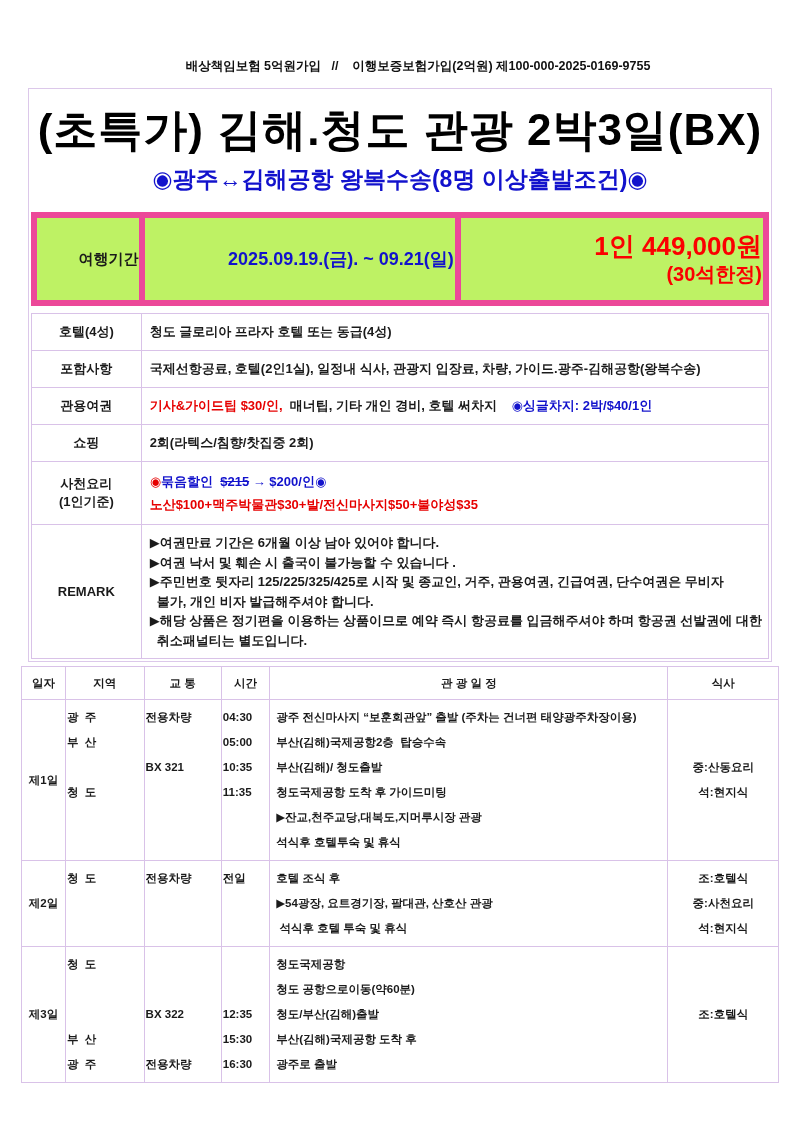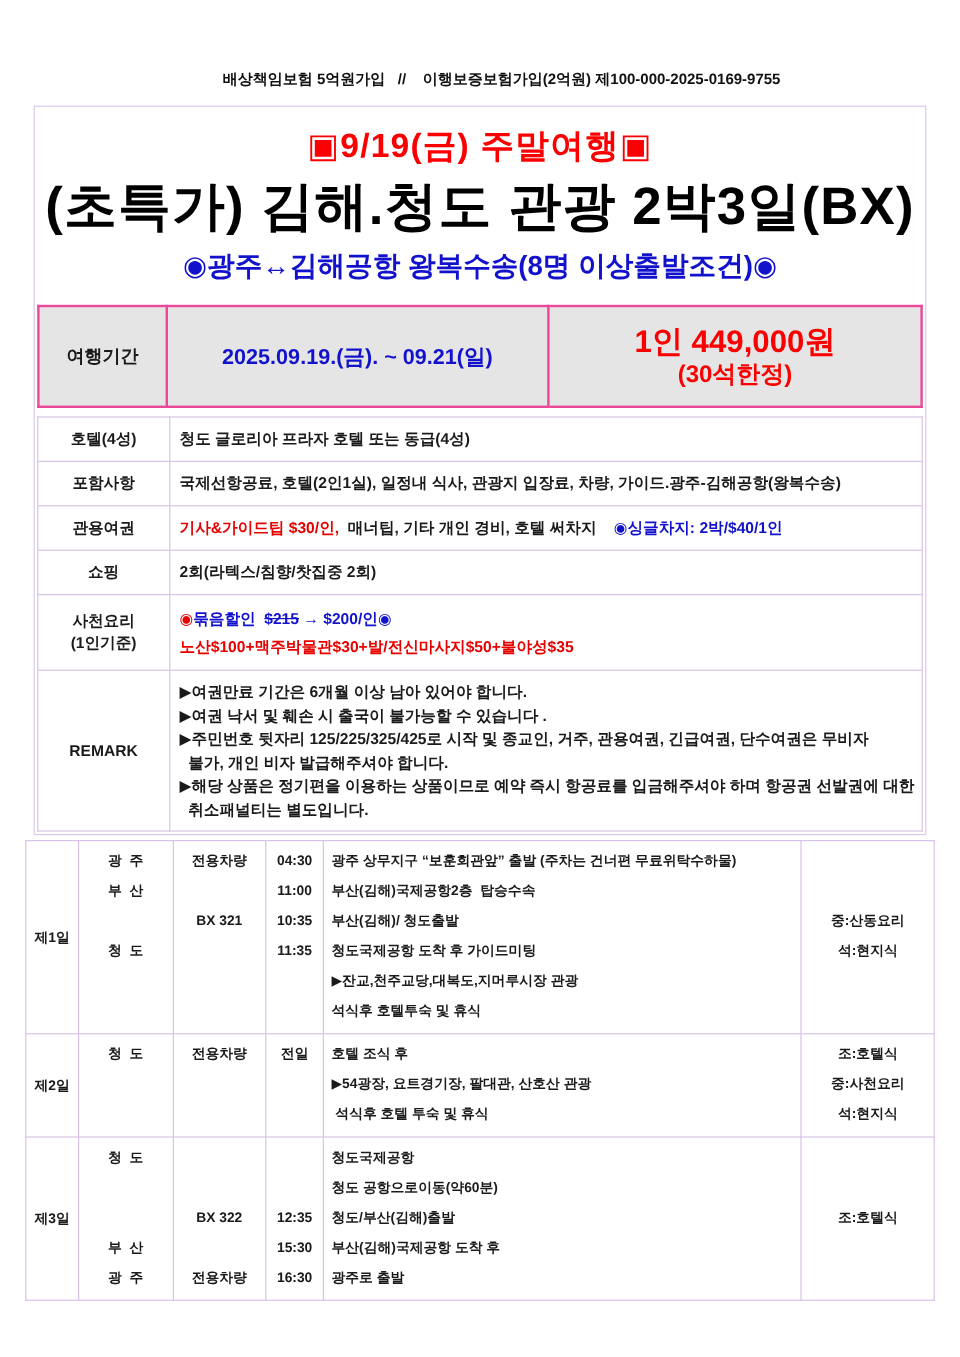--- a/index.html
+++ b/index.html
@@ -12,53 +12,52 @@
     margin-top:58px;text-align:center;font-size:12.5px;white-space:pre;color:#111;padding-left:36px;
   }
   .outer-box{
     margin:13px 28px 0 28px;border:1px solid #dcc8ea;padding:10px 2px 2px 2px;
   }
   .title-red{text-align:center;font-size:28px;color:#fb0000;margin-top:4px;letter-spacing:1px;}
   .title-main{text-align:center;font-size:44px;color:#000;margin-top:2px;letter-spacing:1px;}
   .title-blue{text-align:center;font-size:23px;color:#1212cc;margin-top:4px;}
   table{border-collapse:collapse;table-layout:fixed;}
   .price-table{width:100%;margin-top:17px;border:1.5px solid #9191c6;}
-  .price-table td{border:2px solid #ec4899;background:#e5e5e5;text-align:center;vertical-align:middle;height:80px;}
+  .price-table td{border:6px solid #ec4899;background:#bef264;text-align:right;vertical-align:middle;height:80px;}
   .pt-label{width:14.2%;font-size:15px;}
   .pt-dates{width:43.4%;font-size:18px;color:#1212cc;}
   .pt-price{width:42.4%;}
   .price-main{font-size:26px;color:#fb0000;line-height:30px;}
   .price-sub{font-size:20px;color:#fb0000;line-height:26px;}
   .info-table{width:100%;margin-top:7px;}
   .info-table td{border:1px solid #d9c2e8;font-size:13px;vertical-align:middle;}
   .i-label{width:14.2%;text-align:center;padding:9px 2px;}
   .i-content{padding:8px 8px;white-space:pre;}
   .i-content .ln{height:23px;line-height:23px;white-space:pre;}
   .i-label .ln{height:18px;line-height:18px;white-space:pre;}
   .remark .ln{height:19.5px;line-height:19.5px;white-space:pre;}
   .itin-table{width:758px;margin:4px auto 0 auto;}
   .itin-table td,.itin-table th{border:1px solid #d9c2e8;font-size:11.5px;vertical-align:middle;}
   .itin-table th{height:30px;font-weight:bold;text-align:center;}
   .c-day{text-align:center;}
-  .c-region .ln,.c-trans .ln,.c-time .ln{height:25px;line-height:25px;text-align:center;white-space:pre;}
+  .c-region .ln,.c-trans .ln,.c-time .ln{height:25px;line-height:25px;text-align:left;white-space:pre;}
   .c-sched{padding-left:6px;}
   .c-sched .ln{height:25px;line-height:25px;text-align:left;white-space:pre;}
   .c-meal .ln{height:25px;line-height:25px;text-align:center;white-space:pre;}
   .itin-table td{padding-top:5px;padding-bottom:5px;}
 </style>
 </head>
 <body>
 
 <div class="page">
 
   <div class="insurance">배상책임보험 5억원가입   //    이행보증보험가입(2억원) 제100-000-2025-0169-9755</div>
 
   <div class="outer-box">
 
-    <div class="title-red">▣9/19(금)  주말여행▣</div>
     <div class="title-main">(초특가)  김해.청도  관광  2박3일(BX)</div>
     <div class="title-blue">◉광주↔김해공항  왕복수송(8명  이상출발조건)◉</div>
 
     <table class="price-table">
       <tbody>
           <tr>
         <td class="pt-label">여행기간</td>
         <td class="pt-dates">2025.09.19.(금).  ~  09.21(일)</td>
         <td class="pt-price">
           <div class="price-main">1인  449,000원</div>
@@ -105,48 +104,56 @@
   <table class="itin-table">
     <colgroup>
       <col style="width:5.8%">
         <col style="width:10.4%">
         <col style="width:10.2%">
       <col style="width:6.4%">
         <col style="width:52.6%">
         <col style="width:14.6%">
     </colgroup>
     <tbody>
+        <tr>
+      <th>일자</th>
+      <th>지역</th>
+      <th>교 통</th>
+      <th>시간</th>
+      <th>관 광 일 정</th>
+      <th>식사</th>
+    </tr>
     <tr>
       <td class="c-day">제1일</td>
       <td class="c-region">
             <div class="ln">광  주</div>
             <div class="ln">부  산</div>
             <div class="ln"></div>
             <div class="ln">청  도</div>
             <div class="ln"></div>
             <div class="ln"></div>
           </td>
       <td class="c-trans">
             <div class="ln">전용차량</div>
             <div class="ln"></div>
             <div class="ln">BX 321</div>
             <div class="ln"></div>
             <div class="ln"></div>
             <div class="ln"></div>
           </td>
       <td class="c-time">
             <div class="ln">04:30</div>
-            <div class="ln">11:00</div>
+            <div class="ln">05:00</div>
             <div class="ln">10:35</div>
             <div class="ln">11:35</div>
             <div class="ln"></div>
             <div class="ln"></div>
           </td>
       <td class="c-sched">
-            <div class="ln">광주 상무지구 “보훈회관앞” 출발 (주차는 건너편 무료위탁수하물)</div>
+            <div class="ln">광주 전신마사지 “보훈회관앞” 출발 (주차는 건너편 태양광주차장이용)</div>
             <div class="ln">부산(김해)국제공항2층  탑승수속</div>
             <div class="ln">부산(김해)/ 청도출발</div>
             <div class="ln">청도국제공항 도착 후 가이드미팅</div>
             <div class="ln">▶잔교,천주교당,대복도,지머루시장 관광</div>
             <div class="ln">석식후 호텔투숙 및 휴식</div>
           </td>
       <td class="c-meal">
             <div class="ln">중:산동요리</div>
             <div class="ln">석:현지식</div>
           </td>

